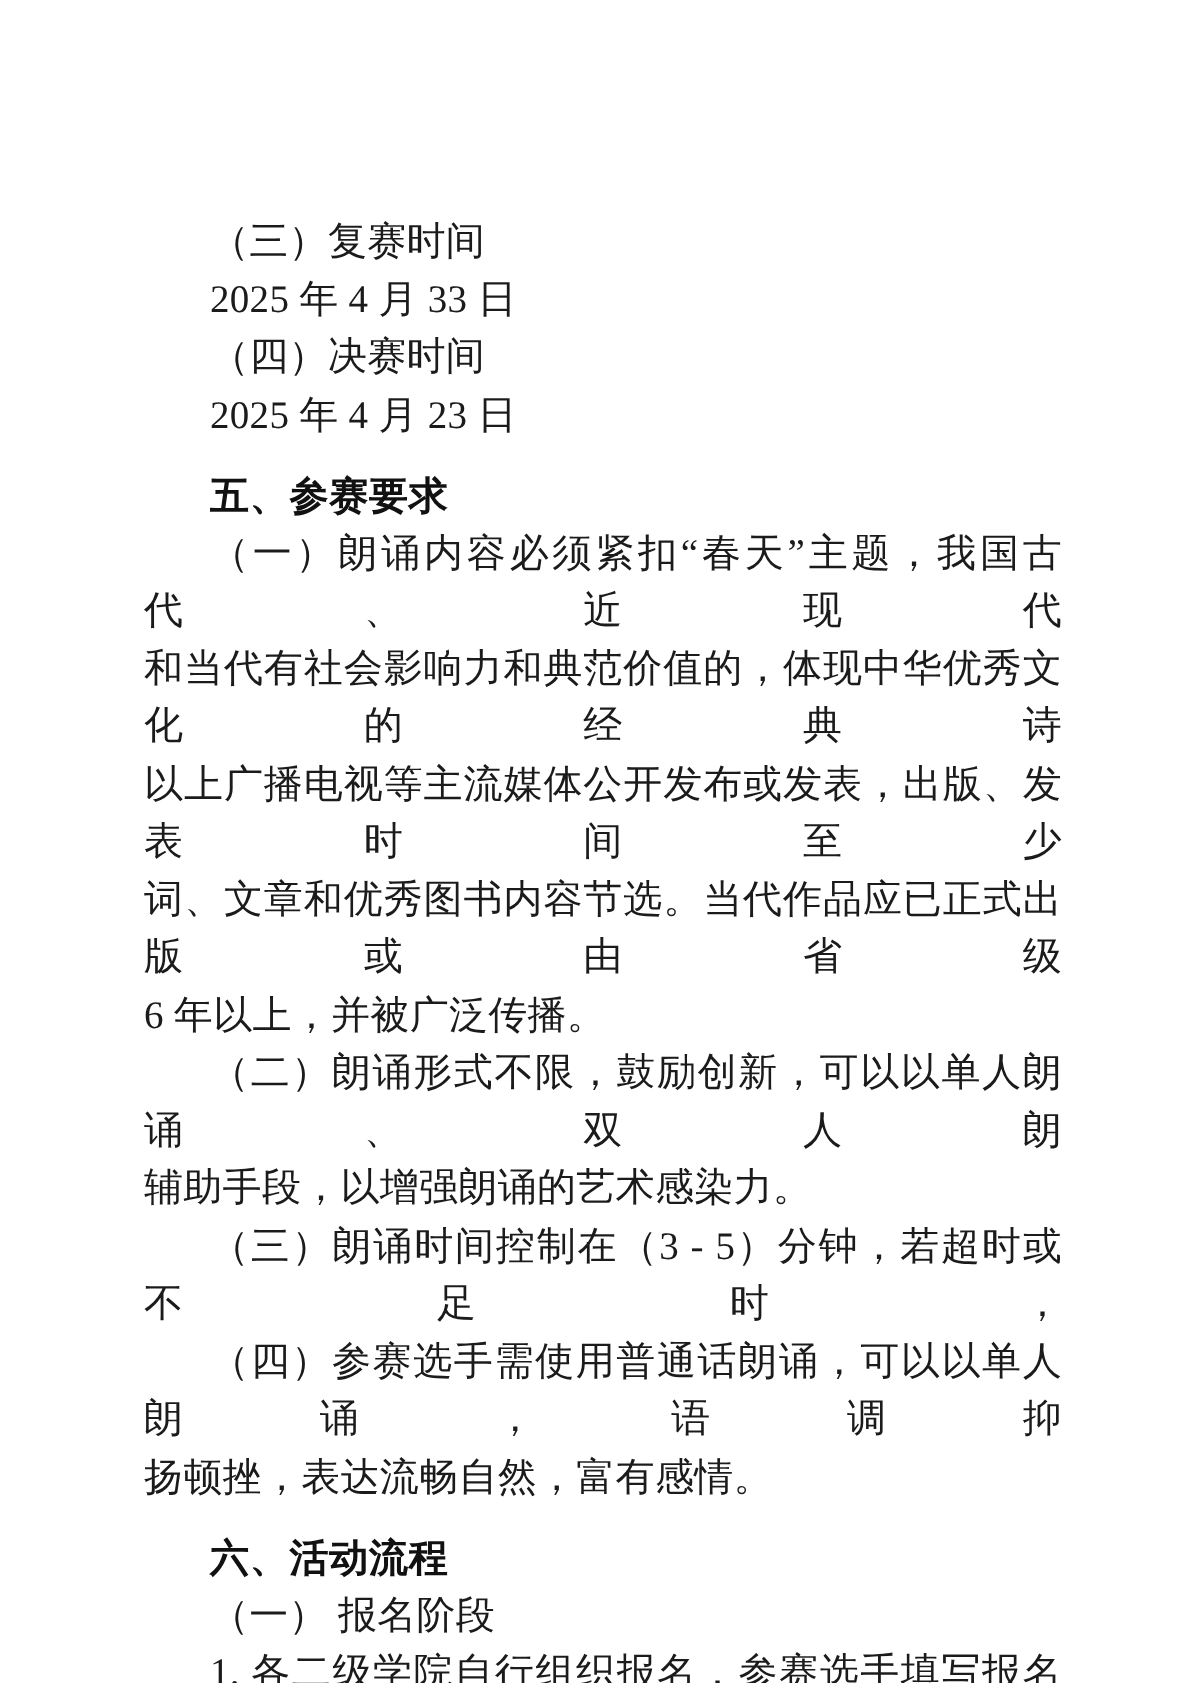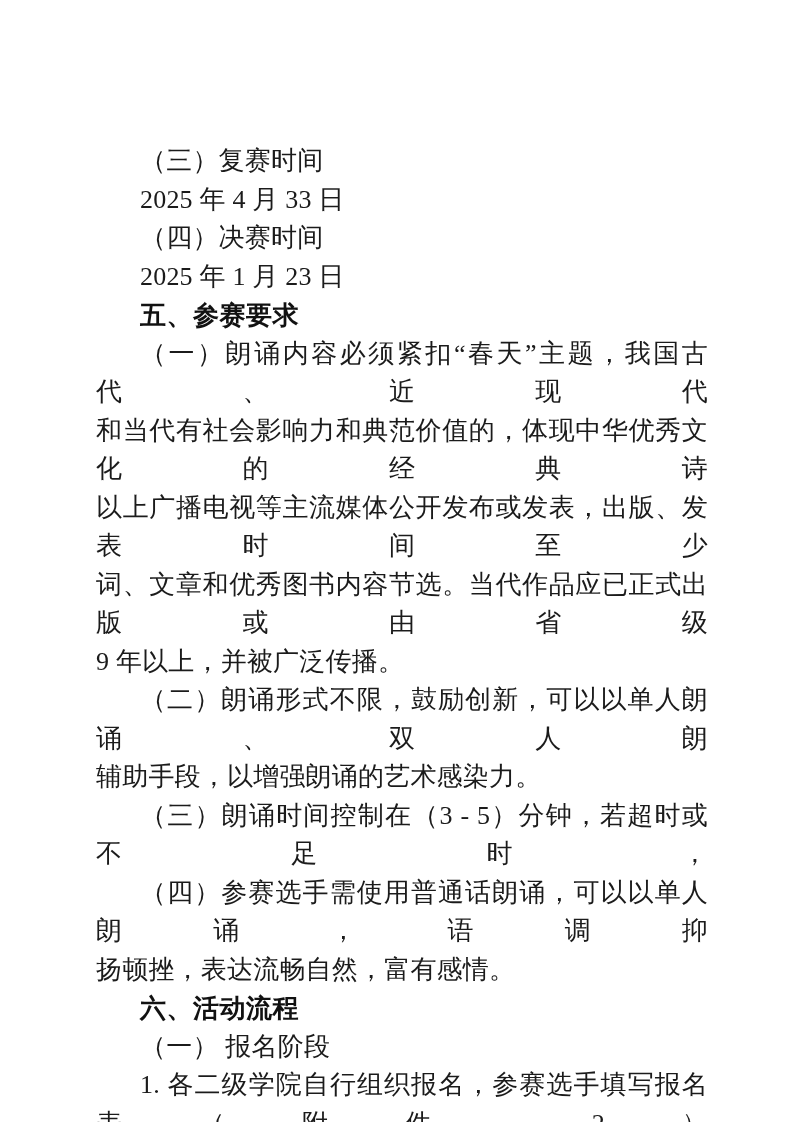--- a/index.html
+++ b/index.html
@@ -26,37 +26,38 @@
     text-align: justify;
     letter-spacing: 0.2px;
   }
   .ln.i { text-indent: 44px; }          
   .ln.j { text-align-last: justify; }   
   .ln.h {                               
     font-family: "Liberation Sans", "DejaVu Sans", sans-serif;
     font-weight: 700;
     color: #111111;
     letter-spacing: 0.5px;
+    margin-top: 15px;
   }
 </style>
 </head>
 <body>
 
 <div class="page">
   <div class="doc">
     <div class="ln i">（三）复赛时间</div>
     <div class="ln i">2025 年 4 月 33 日</div>
     <div class="ln i">（四）决赛时间</div>
-    <div class="ln i">2025 年 1 月 23 日</div>
+    <div class="ln i">2025 年 4 月 23 日</div>
     <div class="ln i h">五、参赛要求</div>
     <div class="ln i j">（一）朗诵内容必须紧扣“春天”主题，我国古代、近现代</div>
     <div class="ln j">和当代有社会影响力和典范价值的，体现中华优秀文化的经典诗</div>
     <div class="ln j">以上广播电视等主流媒体公开发布或发表，出版、发表时间至少</div>
     <div class="ln j">词、文章和优秀图书内容节选。当代作品应已正式出版或由省级</div>
-    <div class="ln">9 年以上，并被广泛传播。</div>
+    <div class="ln">6 年以上，并被广泛传播。</div>
     <div class="ln i j">（二）朗诵形式不限，鼓励创新，可以以单人朗诵、双人朗</div>
     <div class="ln">辅助手段，以增强朗诵的艺术感染力。</div>
     <div class="ln i j">（三）朗诵时间控制在（3 - 5）分钟，若超时或不足时，</div>
     <div class="ln i j">（四）参赛选手需使用普通话朗诵，可以以单人朗诵，语调抑</div>
     <div class="ln">扬顿挫，表达流畅自然，富有感情。</div>
     <div class="ln i h">六、活动流程</div>
     <div class="ln i">（一） 报名阶段</div>
     <div class="ln i j">1. 各二级学院自行组织报名，参赛选手填写报名表（附件 2）</div>
 
   </div>

